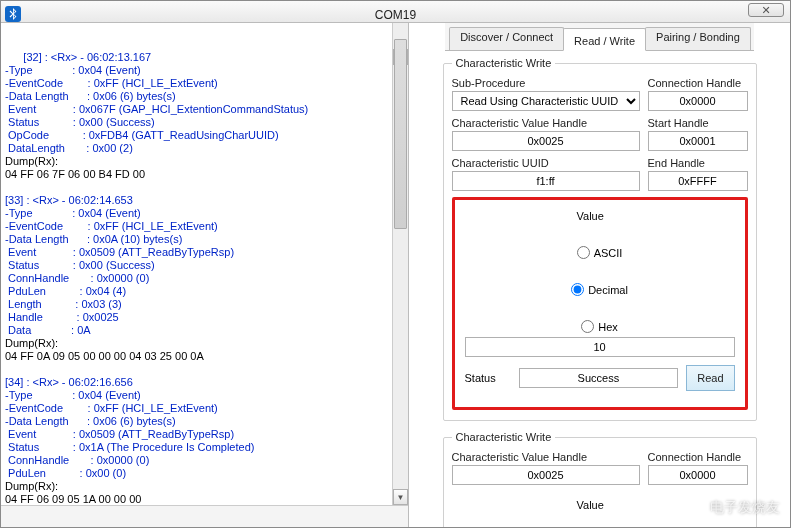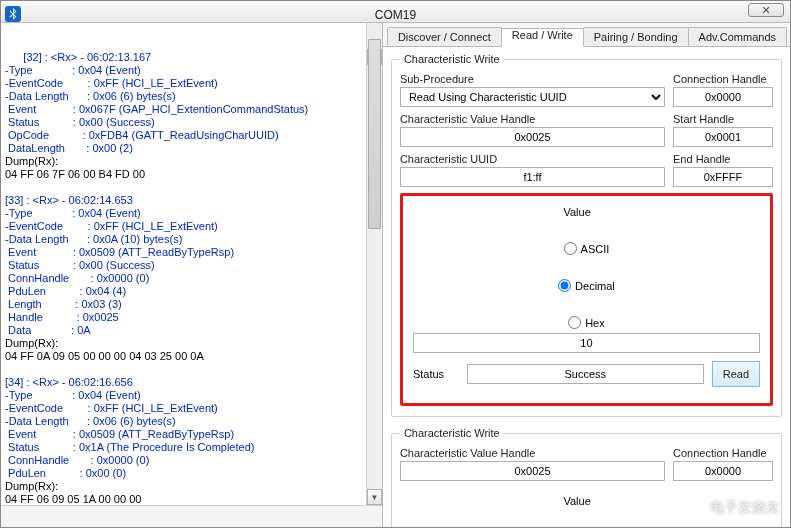--- a/index.html
+++ b/index.html
@@ -104,20 +104,21 @@
   .cmdbar {
     height: 22px;
     border-top: 1px solid #ccc;
     background: #f4f4f4;
   }
   .right-pane {
     flex: 1;
     display: flex;
     flex-direction: column;
     min-height: 0;
+    align-items: center;
   }
   .tabstrip {
     display: flex;
     padding: 4px 4px 0 4px;
     background: #f5f5f5;
     border-bottom: 1px solid #b8b8b8;
     gap: 0;
   }
   .tab {
     padding: 3px 10px 3px 10px;
@@ -127,21 +128,21 @@
     font-size: 11px;
     color: #222;
     border-radius: 2px 2px 0 0;
     margin-right: -1px;
     white-space: nowrap;
   }
   .tab.active {
     background: #fff;
     position: relative;
     top: 1px;
-    padding-top: 0;
+    padding-top: 6px;
     border-bottom: 1px solid #fff;
   }
   .tabbody {
     flex: 1;
     background: #fff;
     padding: 6px 8px;
     overflow: hidden;
     display: flex;
     flex-direction: column;
     gap: 10px;
@@ -281,21 +282,20 @@
 04 FF 06 09 05 1A 00 00 00
 </span></div>
       <div class="cmdbar"></div>
     </div>
 
     <div class="right-pane">
       <div class="tabstrip" id="tabstrip">
           <div class="tab">Discover / Connect</div>
           <div class="tab active">Read / Write</div>
           <div class="tab">Pairing / Bonding</div>
-          <div class="tab">Adv.Commands</div>
         </div>
 
       <div class="tabbody">
 
         <fieldset>
           <legend>Characteristic Write</legend>
 
           <div class="row">
             <div class="field grow">
               <label>Sub-Procedure</label>

